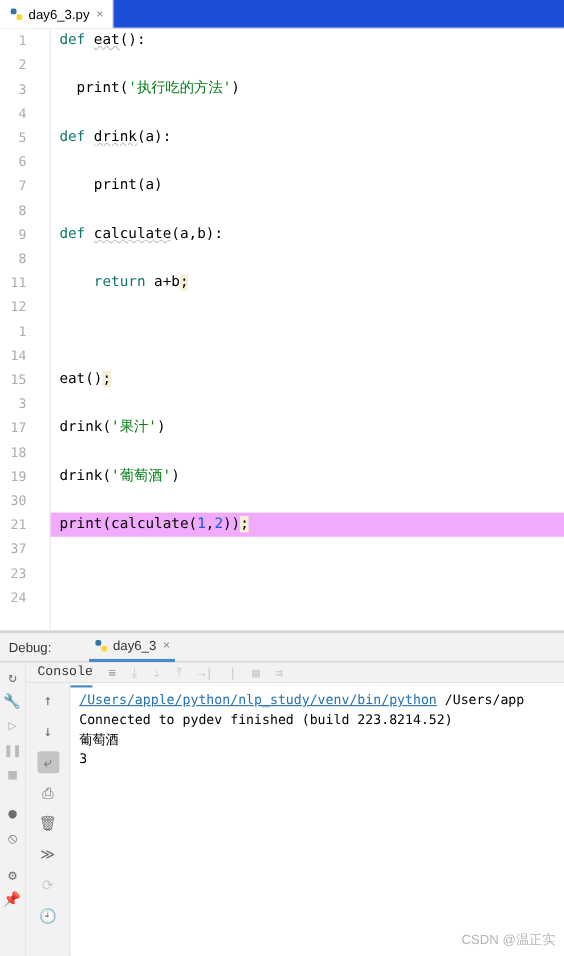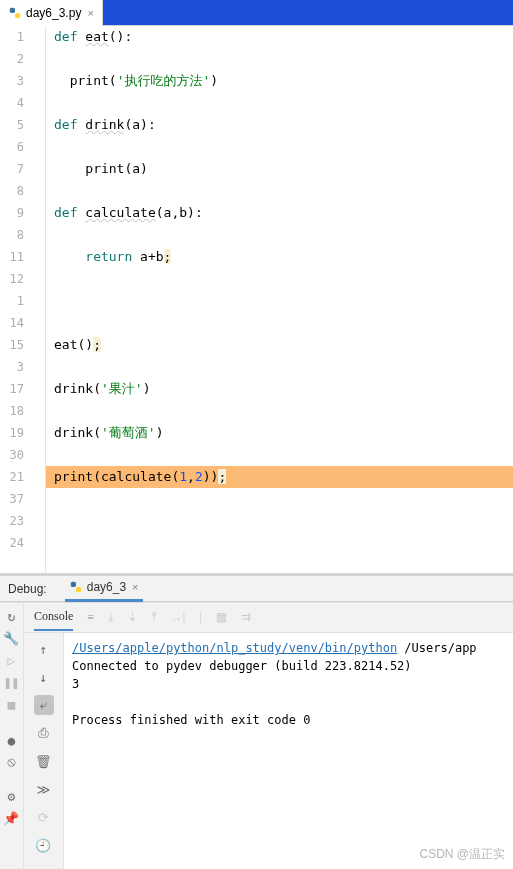--- a/index.html
+++ b/index.html
@@ -6,37 +6,37 @@
 body { font-family: Menlo, Monaco, Consolas, monospace; font-size: 12px; background: #fff; color: #000; width: 513px; height: 869px; overflow: hidden; display: flex; flex-direction: column; }
 .tab-bar { height: 26px; background: #1d4ed8; border-bottom: 1px solid #d1d1d1; display: flex; align-items: center; }
 .tab { height: 26px; padding: 0 8px; background: #fff; border-right: 1px solid #d1d1d1; display: flex; align-items: center; gap: 4px; font-family: -apple-system, sans-serif; font-size: 12px; }
 .py-icon { width: 14px; height: 14px; display: inline-flex; }
 .close-x { color: #888; font-size: 11px; cursor: pointer; margin-left: 2px; }
 .editor { flex: 0 0 auto; height: 547px; display: flex; overflow: hidden; background: #fff; }
 .gutter { width: 30px; background: #fff; border-right: 0; text-align: right; padding-right: 6px; color: #adadad; font-size: 12px; line-height: 22px; }
 .gutter-fold { width: 16px; border-right: 1px solid #e4e4e4; position: relative; }
 .code { flex: 1; padding-left: 8px; line-height: 22px; font-size: 13px; white-space: pre; position: relative; }
 .line { height: 22px; }
-.hl-line { background: #fdba74; margin-left: -8px; padding-left: 8px; }
+.hl-line { background: #f0abfc; margin-left: -8px; padding-left: 8px; }
 .kw { color: #0f766e; }
 .fn { color: #000; text-decoration: underline wavy #c0c0c0; text-decoration-thickness: 1px; }
 .str { color: #067d17; }
 .num { color: #1750eb; }
 .builtin { color: #000; }
 .warn-bg { background: #f7f0d8; }
 .splitter { height: 3px; background: #d4d4d4; cursor: ns-resize; }
-.debug-header { height: 26px; background: #f2f2f2; border-bottom: 1px solid #d1d1d1; display: flex; align-items: center; padding-left: 8px; font-family: -apple-system, sans-serif; font-size: 12px; color: #333; }
+.debug-header { height: 26px; background: #f2f2f2; border-bottom: 1px solid #d1d1d1; display: flex; align-items: center; padding-left: 8px; font-family: -apple-system, sans-serif; font-size: 12px; color: #333; gap: 16px; }
 .debug-tab { margin-left: 18px; display: flex; align-items: center; gap: 4px; border-bottom: 3px solid #4a88c7; height: 26px; padding: 0 4px; }
 .debug-panel { flex: 1; display: flex; background: #fff; border-top: 1px solid #e0e0e0; min-height: 0; }
 .left-tools { width: 24px; background: #f2f2f2; border-right: 1px solid #e0e0e0; display: flex; flex-direction: column; align-items: center; padding-top: 4px; gap: 4px; }
 .left-tools .tbtn { width: 18px; height: 18px; display: flex; align-items: center; justify-content: center; font-size: 13px; color: #6e6e6e; }
 .green { color: #59a869; }
 .red { color: #db5860; }
 .console-area { flex: 1; display: flex; flex-direction: column; min-width: 0; }
-.console-tabs { height: 30px; background: #f2f2f2; border-bottom: 1px solid #e0e0e0; display: flex; align-items: center; padding-left: 10px; font-family: Liberation Serif, serif; font-size: 12px; color: #333; gap: 14px; }
+.console-tabs { height: 18px; background: #f2f2f2; border-bottom: 1px solid #e0e0e0; display: flex; align-items: center; padding-left: 10px; font-family: Liberation Mono, monospace; font-size: 12px; color: #333; gap: 14px; }
 .console-tabs .active { border-bottom: 2px solid #4a88c7; height: 26px; display: flex; align-items: center; }
 .console-tb-icon { color: #8a8a8a; font-size: 12px; }
 .console-body { flex: 1; display: flex; min-height: 0; }
 .console-left-tools { width: 40px; background: #f2f2f2; border-right: 1px solid #e0e0e0; display: flex; flex-direction: column; align-items: center; padding-top: 6px; gap: 8px; }
 .console-left-tools .tbtn { width: 20px; height: 20px; display: flex; align-items: center; justify-content: center; color: #6e6e6e; font-size: 13px; }
 .console-left-tools .active-btn { background: #c4c4c4; border-radius: 3px; }
 .console-out { flex: 1; padding: 6px 8px; font-size: 12px; line-height: 18px; white-space: pre-wrap; overflow: hidden; font-family: Menlo, Monaco, monospace; color: #000; }
 .link { color: #2470b3; text-decoration: underline; }
 .watermark { position: fixed; right: 8px; bottom: 6px; color: rgba(120,120,120,0.55); font-family: -apple-system, sans-serif; font-size: 12px; pointer-events: none; }
 </style>
@@ -158,18 +158,18 @@
       <div class="console-left-tools">
         <div class="tbtn">↑</div>
         <div class="tbtn">↓</div>
         <div class="tbtn active-btn">⤶</div>
         <div class="tbtn">⎙</div>
         <div class="tbtn">🗑</div>
         <div class="tbtn">≫</div>
         <div class="tbtn" style="color:#ccc">⟳</div>
         <div class="tbtn" style="color:#ccc">🕘</div>
       </div>
-      <div class="console-out" id="console-out"><div><span class="link">/Users/apple/python/nlp_study/venv/bin/python</span> /Users/app</div><div>Connected to pydev debugger (build 223.8214.52)</div><div>3</div><div>&nbsp;</div><div>Process finished with exit code 0</div></div>
+      <div class="console-out" id="console-out"><div><span class="link">/Users/apple/python/nlp_study/venv/bin/python</span> /Users/app</div><div>Connected to pydev finished (build 223.8214.52)</div><div>葡萄酒</div><div>3</div><div>&nbsp;</div></div>
     </div>
   </div>
 </div>
 
 <div class="watermark">CSDN @温正实</div>
 
 </body></html>

